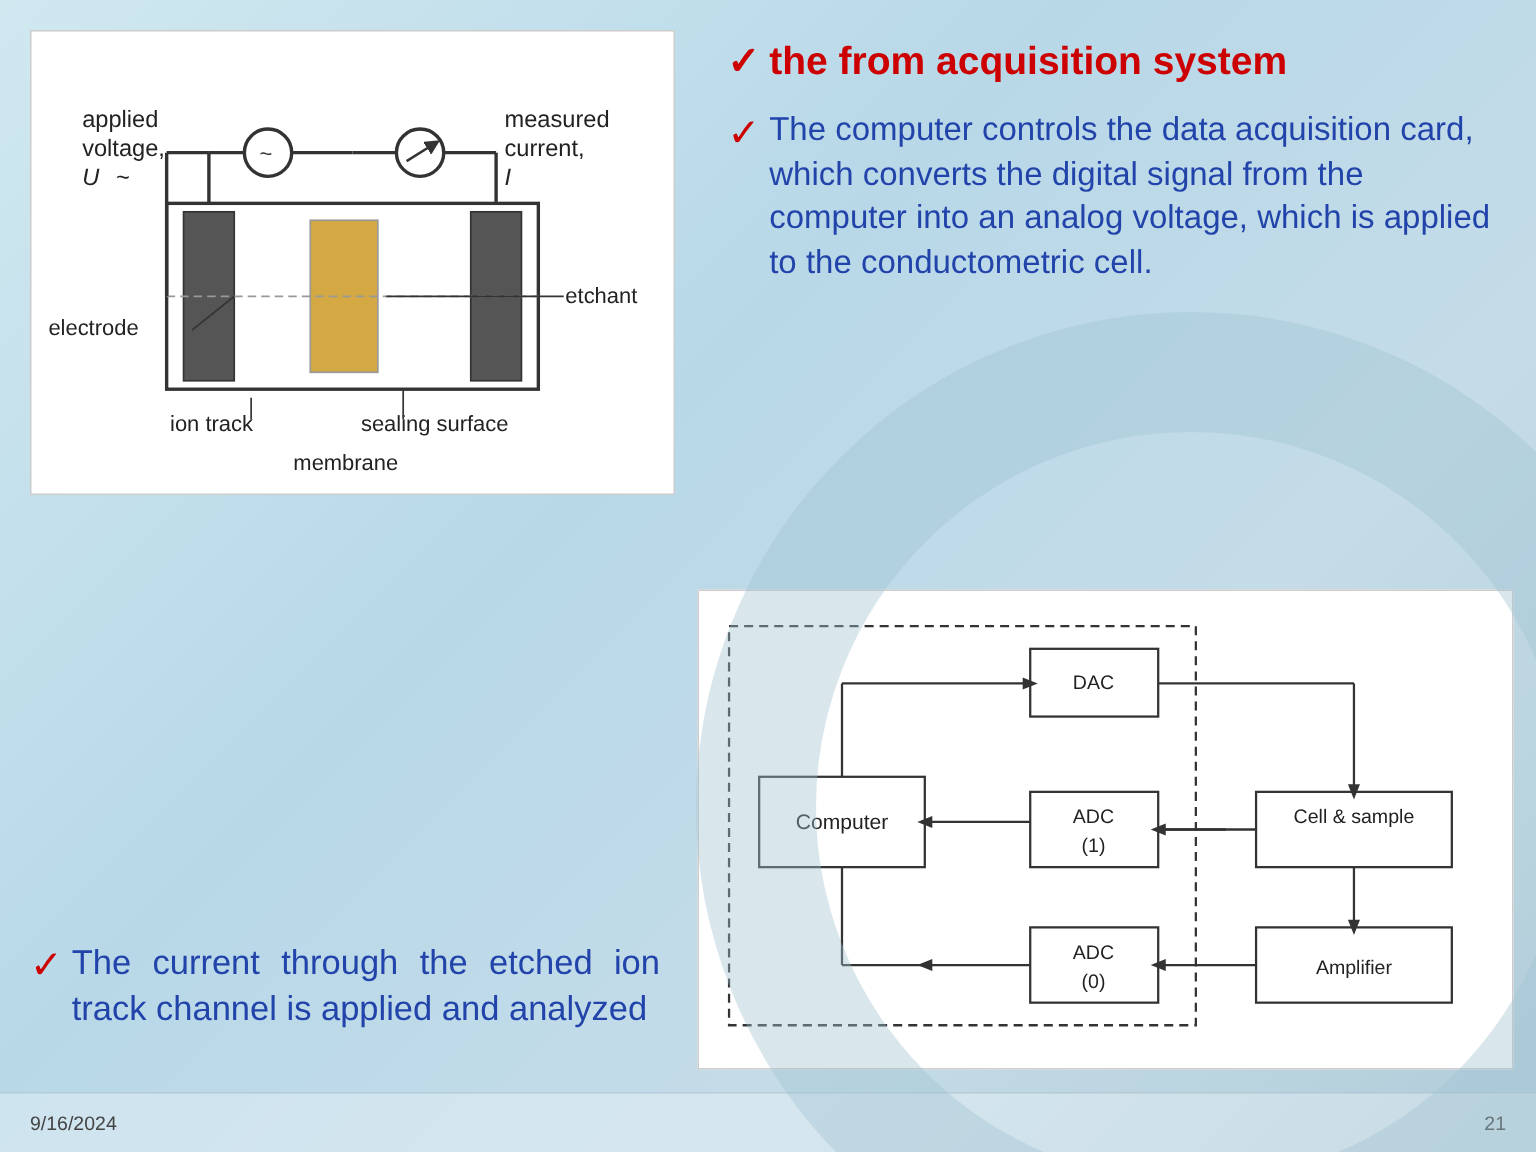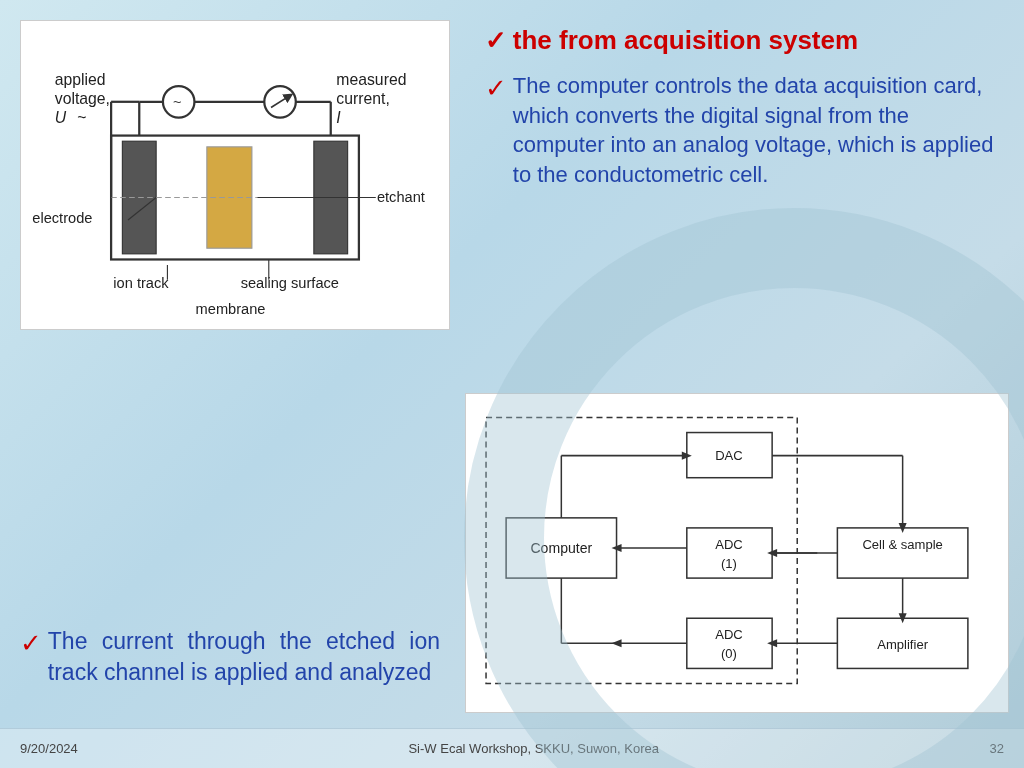--- a/index.html
+++ b/index.html
@@ -265,18 +265,17 @@
 
       <line x1="295" y1="145" x2="340" y2="145" stroke="#333" stroke-width="1.5"></line>
       <line x1="340" y1="145" x2="340" y2="145" stroke="#333" stroke-width="1.5"></line>
 
       <line x1="360" y1="145" x2="295" y2="145" stroke="#333" stroke-width="1.5"></line>
       <polygon points="300,141 290,145 300,149" fill="#333"></polygon>
     </svg>
   </div>
 
   <div class="footer">
-    <span>9/20/2024</span>
-    <span>Si-W Ecal Workshop, SKKU, Suwon, Korea</span>
-    <span>32</span>
+    <span>9/16/2024</span>
+    <span>21</span>
   </div>
 
 </div>
 
 </body></html>

